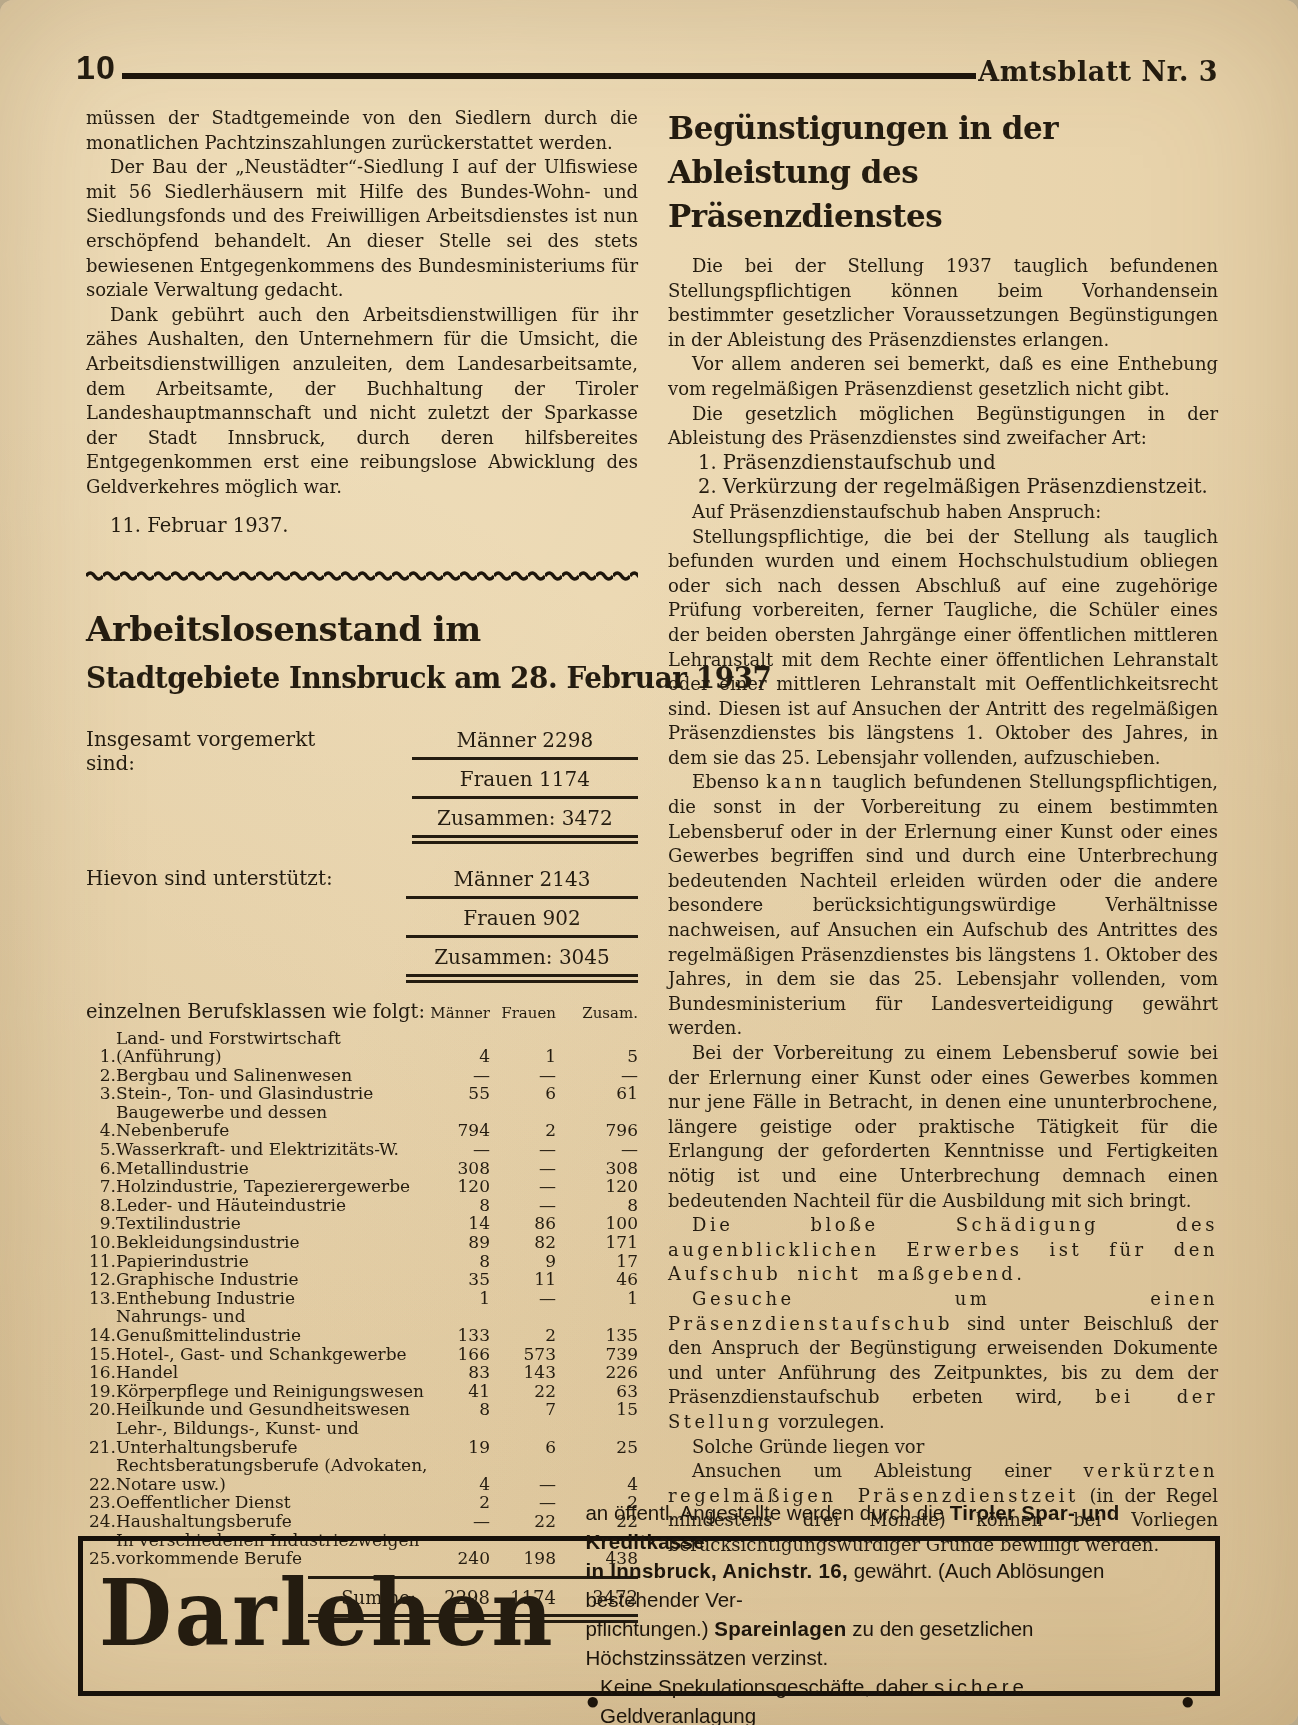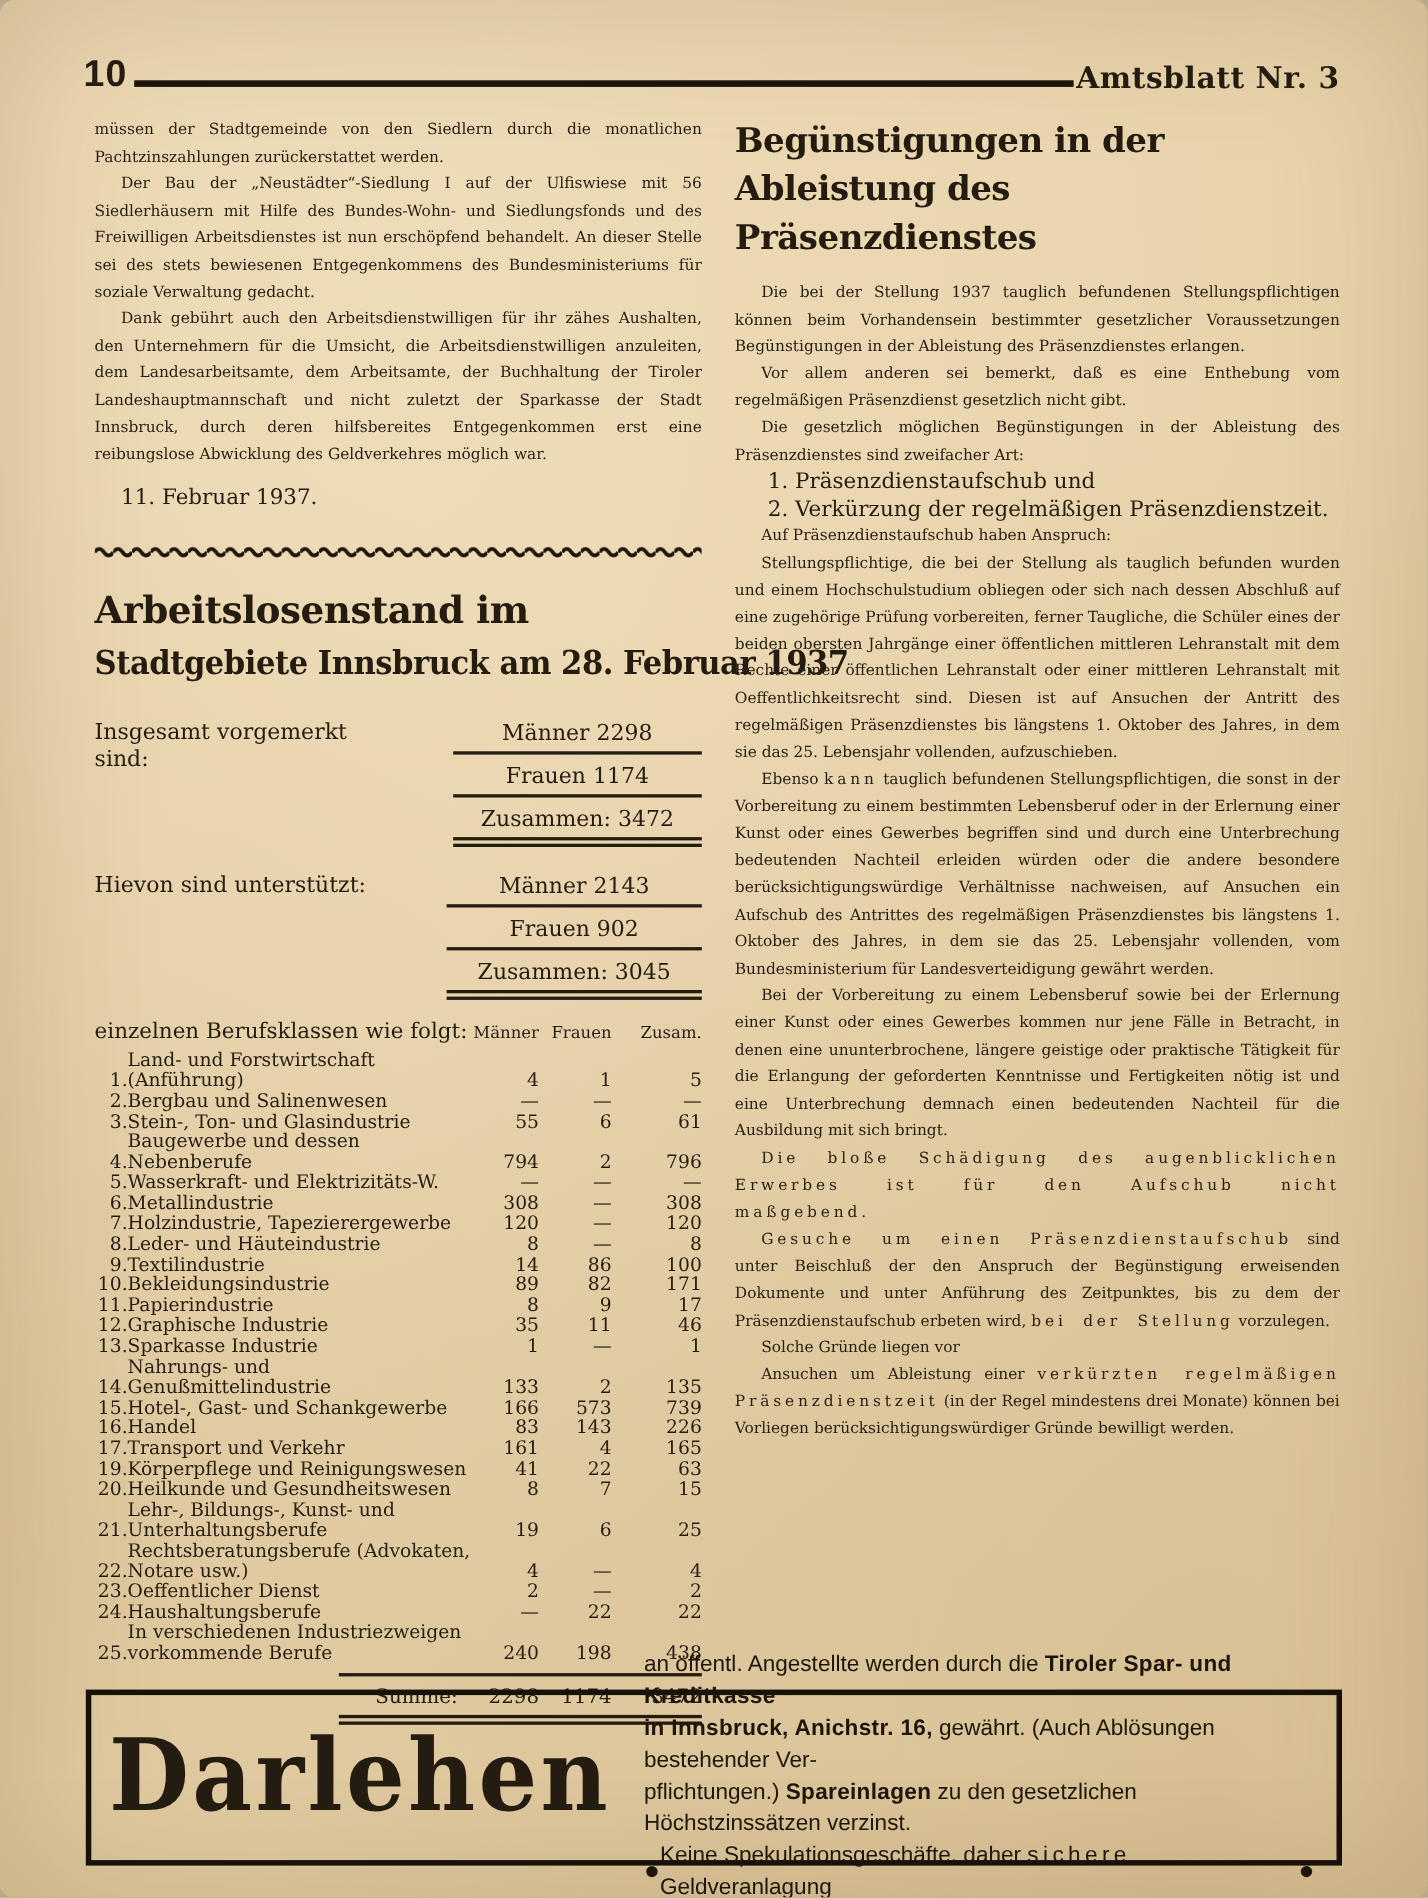--- a/index.html
+++ b/index.html
@@ -34,21 +34,21 @@
   .masthead {
     font-size:27px; font-weight:bold; line-height:28px;
     margin-bottom:-4px; letter-spacing:.5px;
     font-family:"DejaVu Serif", serif;
   }
   
   .cols { display:flex; gap:30px; padding:24px 80px 0 86px; }
   .col-left  { width:552px; flex:0 0 552px; }
   .col-right { flex:1; }
   p.body {
-    font-size:14px; line-height:24.6px; text-align:justify;
+    font-size:18px; line-height:24.6px; text-align:justify;
     text-indent:24px;
   }
   p.body.noindent { text-indent:0; }
   .sp { letter-spacing:3.5px; word-spacing:7px; }
   .date-line { font-size:19.5px; margin:14px 0 0 24px; }
   
   .wavy { margin:30px 0 26px 0; height:13px; }
   
   .article-title {
     font-weight:bold; font-size:34px; line-height:47px;
@@ -279,21 +279,21 @@
   <tr>
     <td class="rnum">12.</td>
     <td class="rlabel">Graphische Industrie</td>
     <td class="rval">35</td>
     <td class="rval rval-f">11</td>
     <td class="rval rval-z">46</td>
   </tr>
 
   <tr>
     <td class="rnum">13.</td>
-    <td class="rlabel">Sparkasse Industrie</td>
+    <td class="rlabel">Enthebung Industrie</td>
     <td class="rval">1</td>
     <td class="rval rval-f">—</td>
     <td class="rval rval-z">1</td>
   </tr>
 
   <tr>
     <td class="rnum">14.</td>
     <td class="rlabel">Nahrungs- und Genußmittelindustrie</td>
     <td class="rval">133</td>
     <td class="rval rval-f">2</td>
@@ -309,27 +309,20 @@
   </tr>
 
   <tr>
     <td class="rnum">16.</td>
     <td class="rlabel">Handel</td>
     <td class="rval">83</td>
     <td class="rval rval-f">143</td>
     <td class="rval rval-z">226</td>
   </tr>
 
-  <tr>
-    <td class="rnum">17.</td>
-    <td class="rlabel">Transport und Verkehr</td>
-    <td class="rval">161</td>
-    <td class="rval rval-f">4</td>
-    <td class="rval rval-z">165</td>
-  </tr>
 
 
   <tr>
     <td class="rnum">19.</td>
     <td class="rlabel">Körperpflege und Reinigungswesen</td>
     <td class="rval">41</td>
     <td class="rval rval-f">22</td>
     <td class="rval rval-z">63</td>
   </tr>
 

